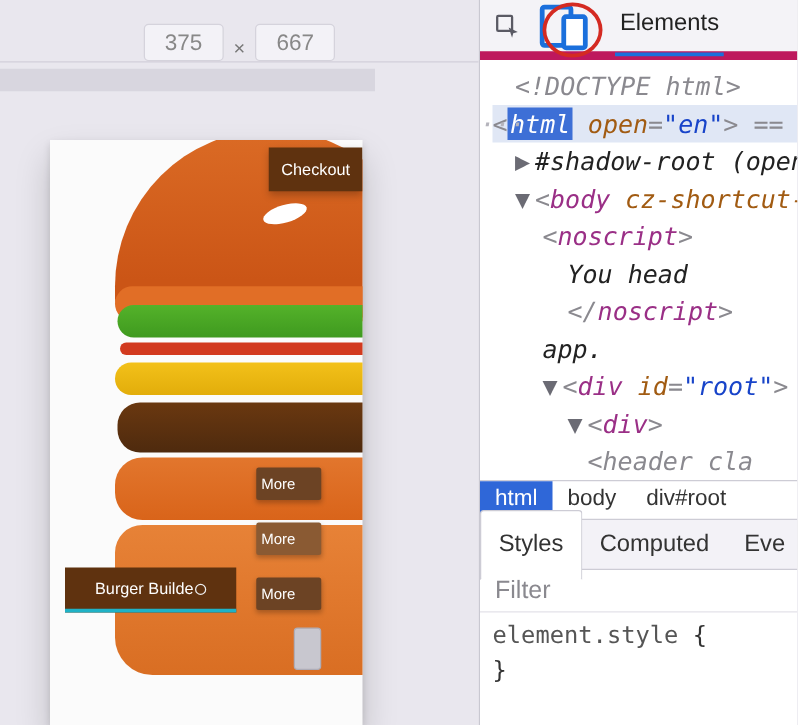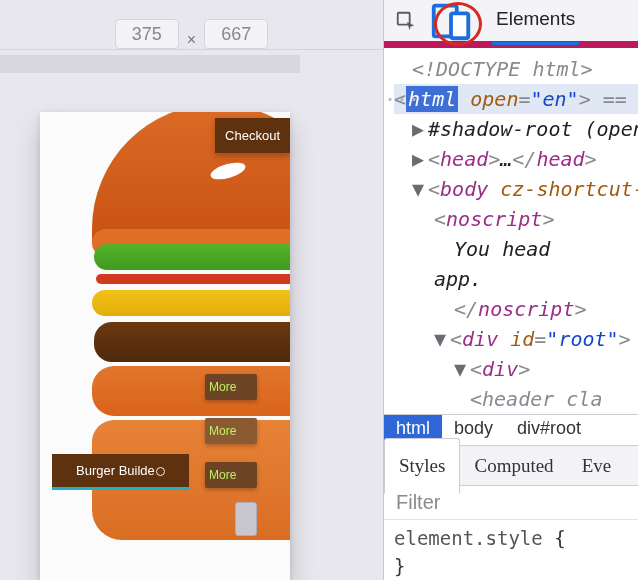--- a/index.html
+++ b/index.html
@@ -161,21 +161,21 @@
     right: 33px;
     top: 262px;
     width: 52px;
     display: flex;
     flex-direction: column;
     gap: 18px;
   }
   .more-btn {
     height: 26px;
     background: #8a5a33;
-    color: #bef264;
+    color: #ffffff;
     font-size: 12px;
     border: none;
     border-radius: 2px;
     text-align: left;
     padding-left: 4px;
     box-shadow: 0 2px 4px rgba(0,0,0,.25);
   }
   .more-btn.dk { background:#6c4324; }
   .grey-box {
     position: absolute;
@@ -282,21 +282,20 @@
     height: 40px;
     border-bottom: 1px solid #cdccd5;
     display:flex; align-items:center;
     background:#f3f2f7;
     font-family: "Helvetica Neue", Arial, sans-serif;
     font-size: 19px;
   }
   .tabs2 .t {
     padding: 16px 14px;
     color:#333;
-    font-family:Liberation Serif, serif;
   }
   .tabs2 .t.active {
     background:#fff;
     border: 1px solid #cdccd5;
     border-bottom: 1px solid #fff;
     border-radius: 3px 3px 0 0;
     margin-bottom:-1px;
   }
   .filter-row {
     height: 34px;
@@ -370,26 +369,25 @@
   </div>
 
   <div class="dom-tree">
     <div class="row pad1"><span class="tag-punc">&lt;!DOCTYPE html&gt;</span></div>
     <div class="row hl-row">
       <span class="dots">···</span>
       <span class="tag-punc">&lt;</span><span class="selected-tag"><span>html</span></span>
       <span> </span><span class="attr">open</span><span class="tag-punc">=</span><span class="val">"en"</span><span class="tag-punc">&gt;</span><span class="eq"> ==</span>
     </div>
     <div class="row pad1"><span class="tri">▶</span><span class="txt">#shadow-root (open</span></div>
-    <div class="row pad1"><span class="tri">▶</span><span class="tag-punc">&lt;</span><span class="tag">head</span><span class="tag-punc">&gt;</span><span class="txt">…</span><span class="tag-punc">&lt;/</span><span class="tag">head</span><span class="tag-punc">&gt;</span></div>
     <div class="row pad1"><span class="tri">▼</span><span class="tag-punc">&lt;</span><span class="tag">body</span> <span class="attr">cz-shortcut-</span></div>
     <div class="row pad2"><span class="tag-punc">&lt;</span><span class="tag">noscript</span><span class="tag-punc">&gt;</span></div>
     <div class="row pad3"><span class="txt">You head </span></div>
+    <div class="row pad3"><span class="tag-punc">&lt;/</span><span class="tag">noscript</span><span class="tag-punc">&gt;</span></div>
     <div class="row pad2"><span class="txt">app.</span></div>
-    <div class="row pad3"><span class="tag-punc">&lt;/</span><span class="tag">noscript</span><span class="tag-punc">&gt;</span></div>
     <div class="row pad2"><span class="tri">▼</span><span class="tag-punc">&lt;</span><span class="tag">div</span> <span class="attr">id</span><span class="tag-punc">=</span><span class="val">"root"</span><span class="tag-punc">&gt;</span></div>
     <div class="row pad3"><span class="tri">▼</span><span class="tag-punc">&lt;</span><span class="tag">div</span><span class="tag-punc">&gt;</span></div>
     <div class="row pad4"><span class="tag-punc">&lt;header cla</span></div>
   </div>
 
   <div class="crumbs">
     <div class="crumb active">html</div>
     <div class="crumb">body</div>
     <div class="crumb">div#root</div>
   </div>

